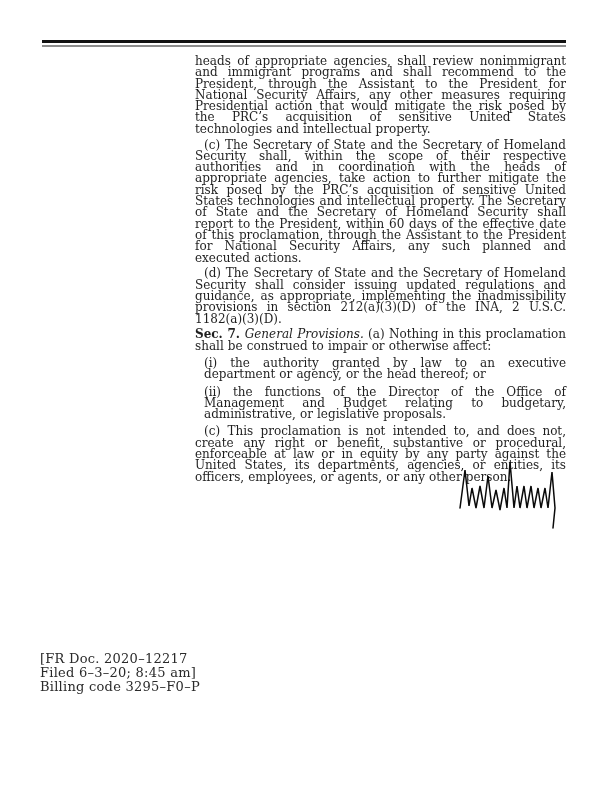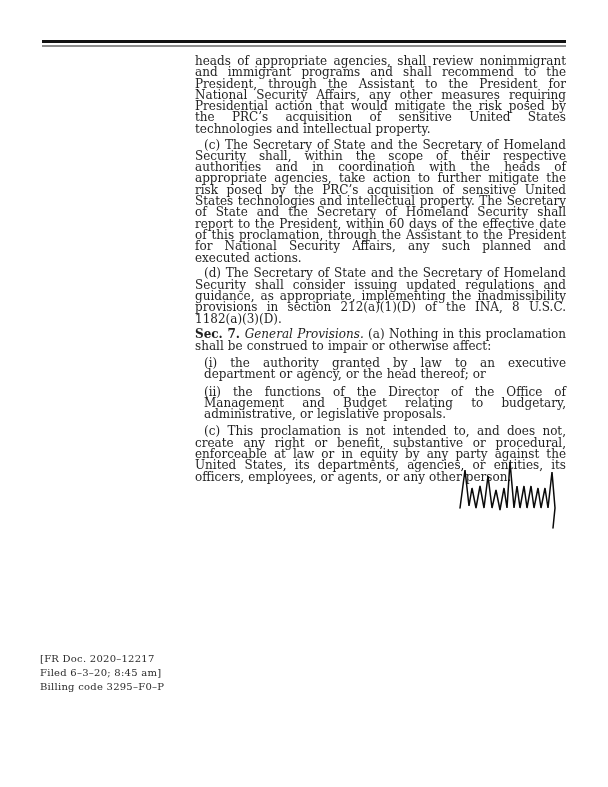--- a/index.html
+++ b/index.html
@@ -72,39 +72,39 @@
     left: 452px;
     top: 458px;
     width: 115px;
     height: 78px;
   }
   
   .docfoot {
     position: absolute;
     left: 40px;
     top: 652px;
-    font-size: 10px;
+    font-size: 13px;
     line-height: 14px;
     letter-spacing: 0.25px;
     color: #2a2a2a;
   }
   .docfoot div { display: block; }
 </style>
 </head>
 <body>
 
 <div class="page">
 
   <div class="rule-black"></div>
   <div class="rule-gray"></div>
 
   <div class="bodycol">
     <p class="para">heads of appropriate agencies, shall review nonimmigrant and immigrant programs and shall recommend to the President, through the Assistant to the President for National Security Affairs, any other measures requiring Presidential action that would mitigate the risk posed by the PRC’s acquisition of sensitive United States technologies and intellectual property.</p>
     <p class="para ind">(c) The Secretary of State and the Secretary of Homeland Security shall, within the scope of their respective authorities and in coordination with the heads of appropriate agencies, take action to further mitigate the risk posed by the PRC’s acquisition of sensitive United States technologies and intellectual property. The Secretary of State and the Secretary of Homeland Security shall report to the President, within 60 days of the effective date of this proclamation, through the Assistant to the President for National Security Affairs, any such planned and executed actions.</p>
-    <p class="para ind">(d) The Secretary of State and the Secretary of Homeland Security shall consider issuing updated regulations and guidance, as appropriate, implementing the inadmissibility provisions in section 212(a)(1)(D) of the INA, 8 U.S.C. 1182(a)(3)(D).</p>
+    <p class="para ind">(d) The Secretary of State and the Secretary of Homeland Security shall consider issuing updated regulations and guidance, as appropriate, implementing the inadmissibility provisions in section 212(a)(3)(D) of the INA, 2 U.S.C. 1182(a)(3)(D).</p>
     <p class="para"><span class="sec-label">Sec. 7. </span><span class="sec-title">General Provisions. </span><span>(a) Nothing in this proclamation shall be construed to impair or otherwise affect:</span></p>
     <p class="para sub">(i) the authority granted by law to an executive department or agency, or the head thereof; or</p>
     <p class="para sub">(ii) the functions of the Director of the Office of Management and Budget relating to budgetary, administrative, or legislative proposals.</p>
     <p class="para ind">(c) This proclamation is not intended to, and does not, create any right or benefit, substantive or procedural, enforceable at law or in equity by any party against the United States, its departments, agencies, or entities, its officers, employees, or agents, or any other person.</p>
   </div>
 
   <div class="signature">
     <svg width="115" height="78" viewBox="0 0 115 78" xmlns="http://www.w3.org/2000/svg">
       <path d="M8,50 L13,12 L17,48 L20,30 L24,50 L28,28 L32,50 L36,18 L40,50 L44,32 L48,52 L52,30 L55,50 L58,4 L62,50 L65,28 L68,50 L72,28 L75,50 L79,28 L82,50 L86,30 L89,50 L93,30 L96,50 L100,14 L103,50 L101,70" fill="none" stroke="#0a0a0a" stroke-width="1.5" stroke-linejoin="miter" stroke-linecap="round"></path>
     </svg>

